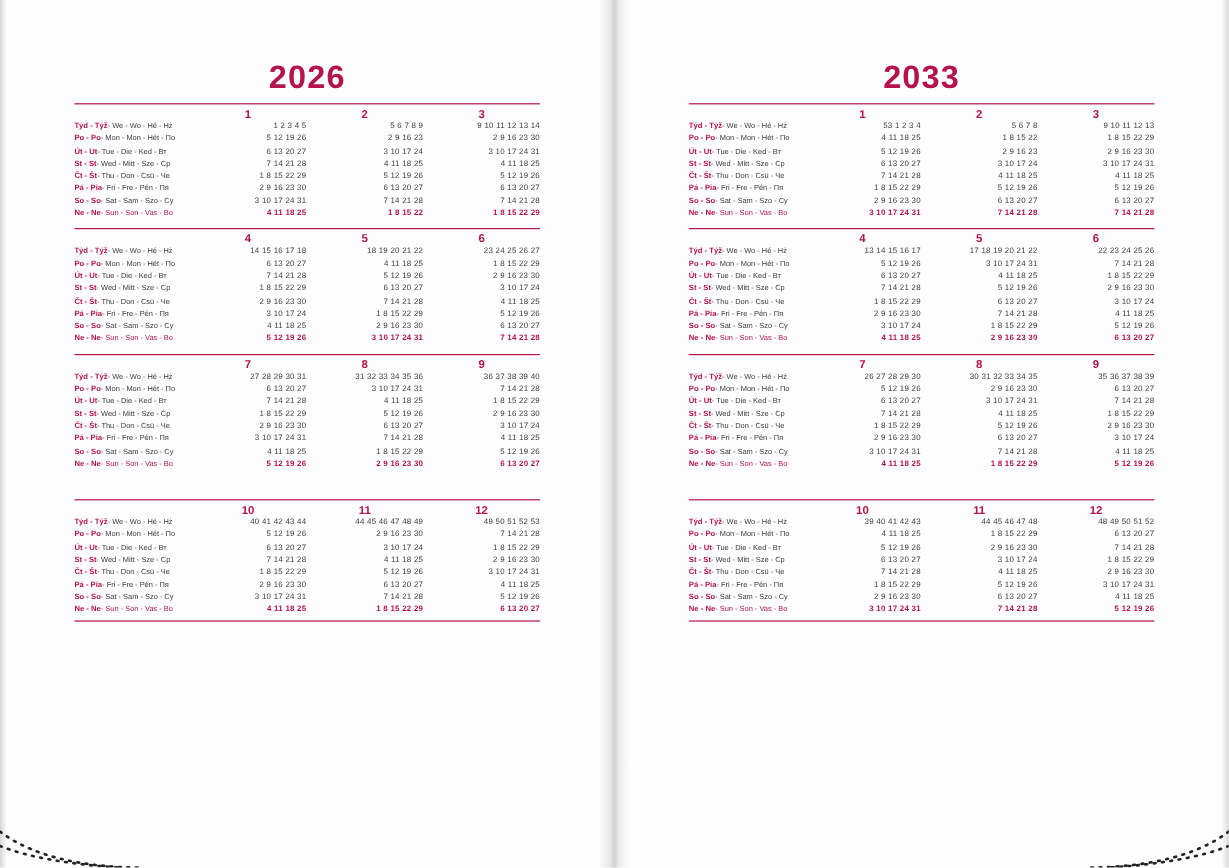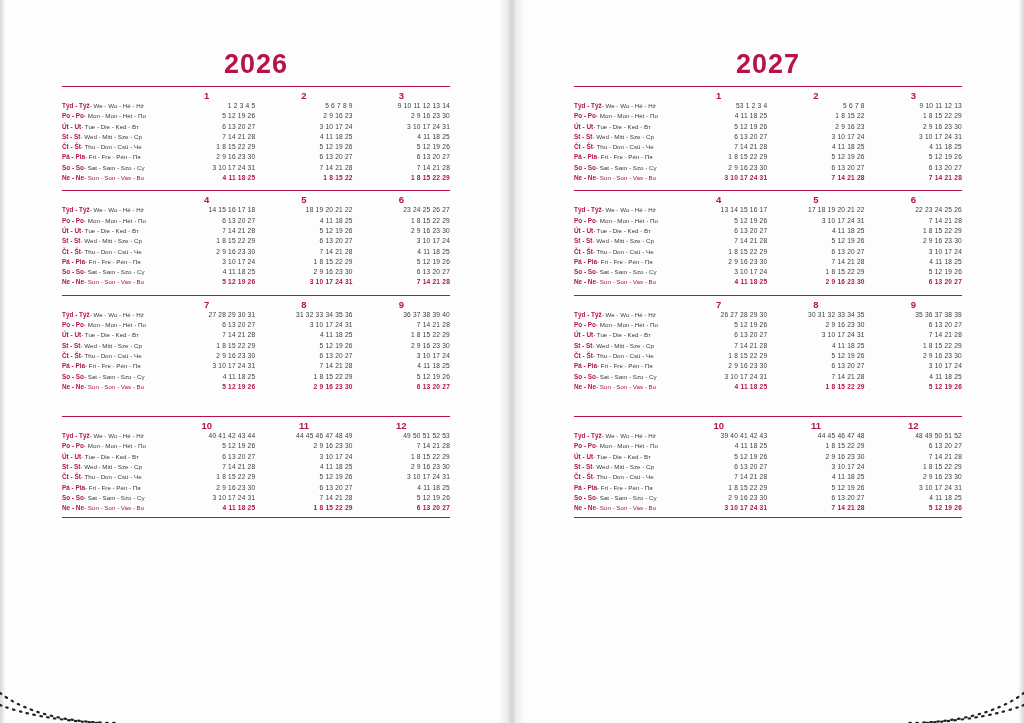--- a/index.html
+++ b/index.html
@@ -330,21 +330,21 @@
             </tbody>
           </table>
         </div>
       </div>
     <svg class="corner lc" viewBox="0 0 120 70">
       <path d="M 0 40 Q 40 70 120 70" fill="none" stroke="#222" stroke-width="2.2" stroke-dasharray="1.5 5.5" stroke-linecap="round"></path>
       <path d="M 0 52 Q 36 66 100 70" fill="none" stroke="#222" stroke-width="2.2" stroke-dasharray="1.5 5.5" stroke-linecap="round"></path>
     </svg>
   </div>
   <div class="page right">
-    <div class="year-title">2027</div>
+    <div class="year-title">2033</div>
     <div class="cal-wrap">
         <div class="quarter">
           <div class="month-heads">
             <div class="spacer"></div>
             <div class="mh">1</div>
             <div class="mh">2</div>
             <div class="mh">3</div>
           </div>
           <table class="qtbl">
             <tbody>

